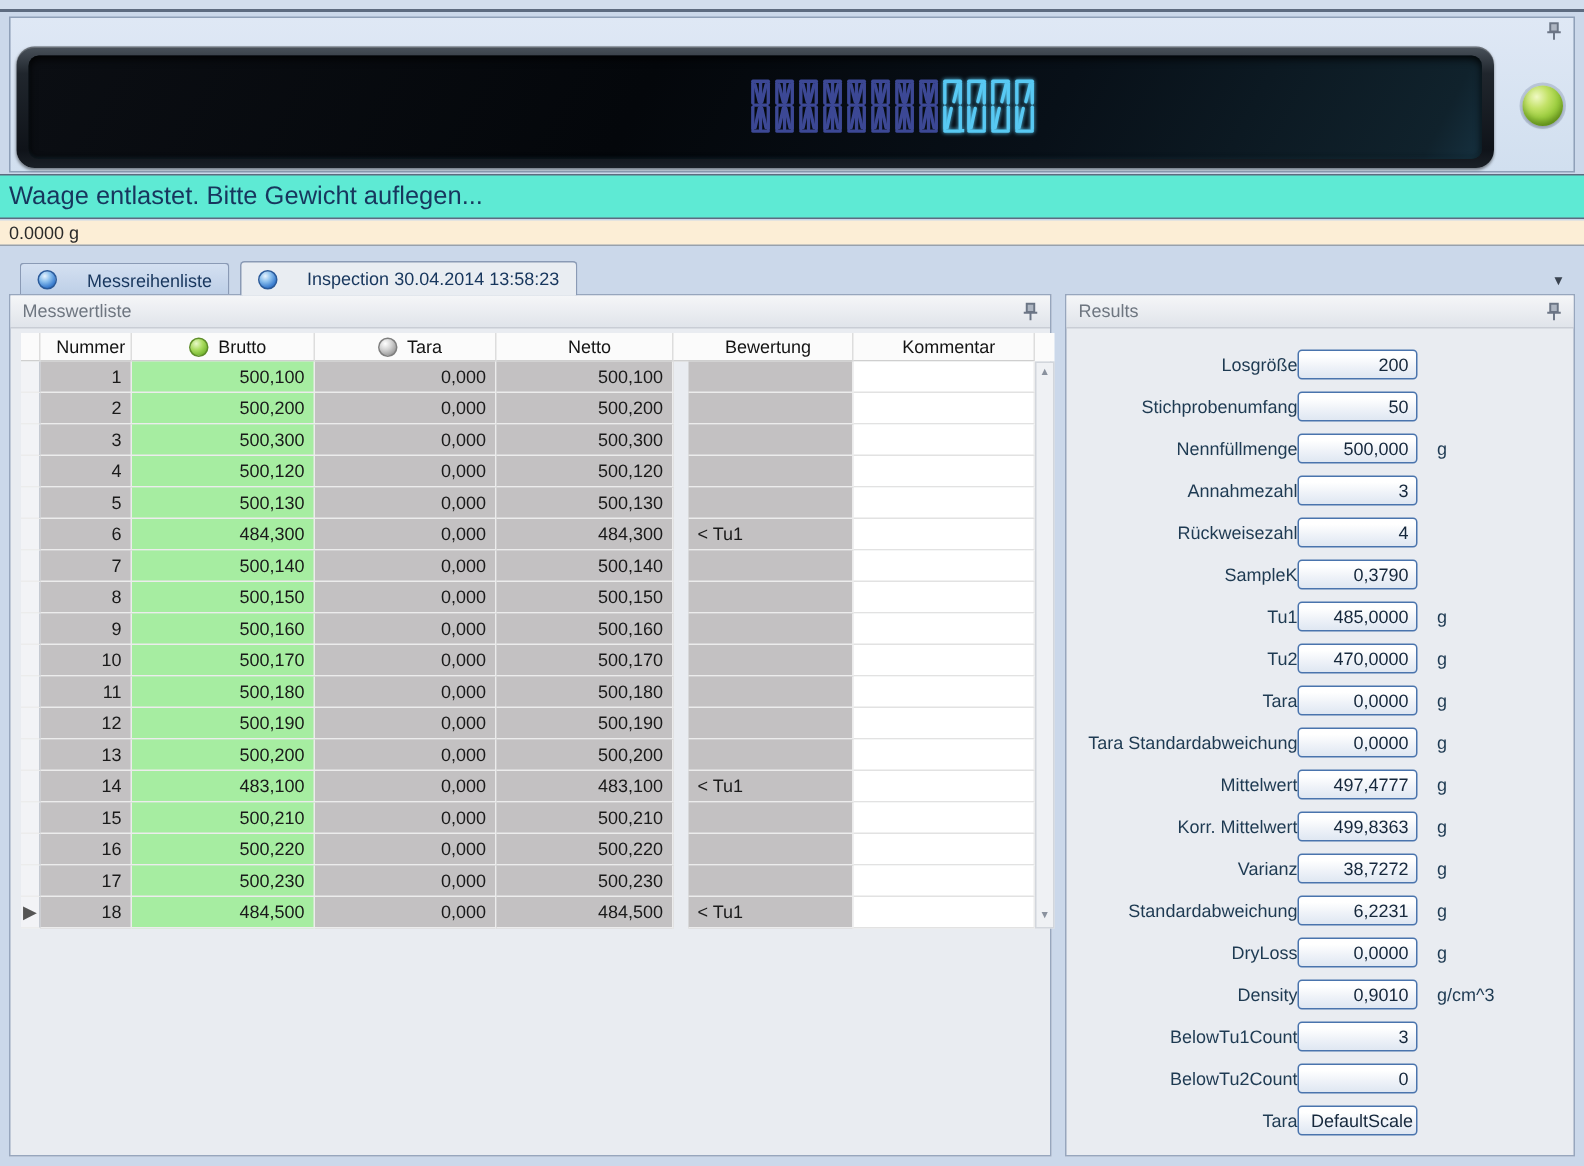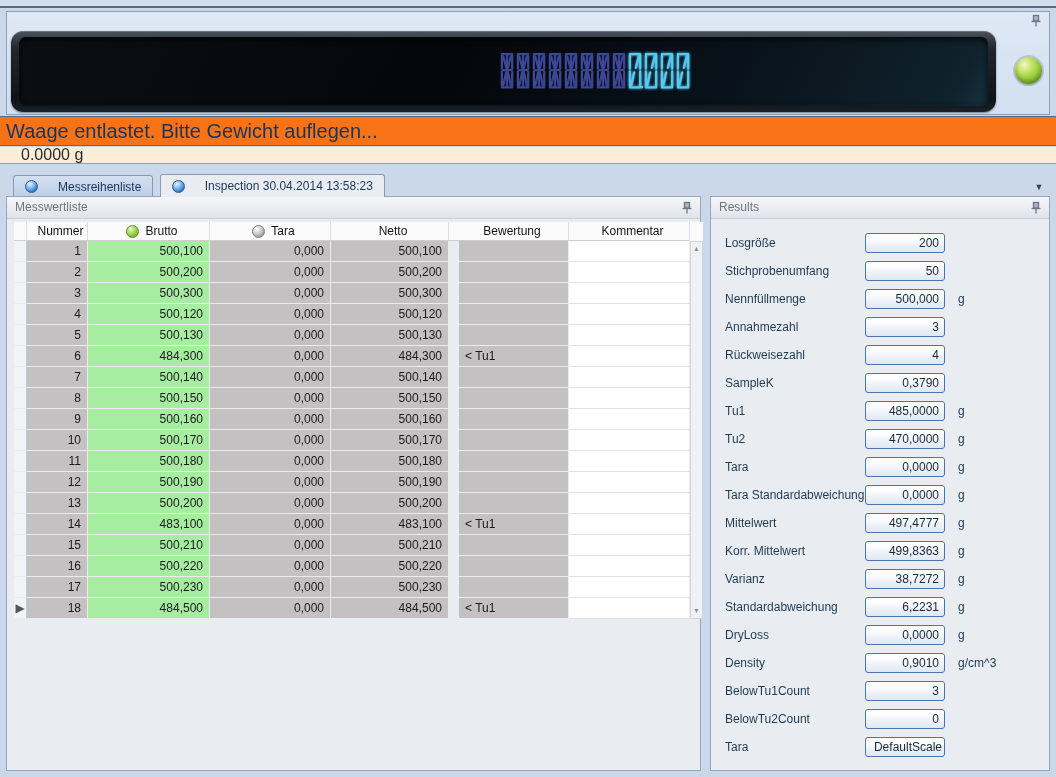--- a/index.html
+++ b/index.html
@@ -31,25 +31,25 @@
     box-shadow:inset 0 2px 6px rgba(0,0,0,.9), inset 0 -1px 2px rgba(40,90,110,.25);
     overflow:hidden; }
   .lcd-chars { position:absolute; left:481px; top:14px; display:flex; gap:1px; }
   .lcd-chars svg { display:block; }
   .led { position:absolute; right:7px; top:45px; width:27px; height:27px; border-radius:50%;
     background:radial-gradient(circle at 35% 28%, #f0f9c4, #c3e268 30%, #9ccd3f 55%, #78a825 80%, #6a9620);
     box-shadow:0 0 0 2px rgba(125,140,165,.35), 0 1px 2px rgba(0,0,0,.3), inset 0 -3px 4px rgba(40,80,0,.35); }
 
   
   .status-bar { position:absolute; left:0; top:116px; width:1056px; height:30px;
-    background:#f97316; border-top:1px solid #5d6b80; border-bottom:1px solid #5d6b80;
-    line-height:28px; padding-left:6px; font-size:20px; color:#17365d; }
+    background:#5eead4; border-top:1px solid #5d6b80; border-bottom:1px solid #5d6b80;
+    line-height:28px; padding-left:6px; font-size:17px; color:#17365d; }
   .weight-bar { position:absolute; left:0; top:147px; width:1056px; height:17px;
     background:#fceed6; border-bottom:1px solid #98a1ac;
-    line-height:16px; padding-left:21px; font-size:16px; color:#2b2b2b; }
+    line-height:16px; padding-left:6px; font-size:12px; color:#2b2b2b; }
 
   
   .tabstrip { position:absolute; left:6px; top:174px; width:1044px; height:23px; padding-left:7px; }
   .tab { display:inline-flex; align-items:center; gap:20px; height:22px; padding:0 11px;
     border:1px solid #8a9ab5; border-bottom:none; border-radius:3px 3px 0 0;
     margin-right:3px; font-size:12px; color:#17365d; vertical-align:bottom; cursor:pointer;
     background:linear-gradient(#d4e0f1,#bccee6); position:relative; }
   .tab.active { background:#e9edf2; height:23px; z-index:3; }
   .sphere { width:13px; height:13px; border-radius:50%; flex:none; }
   .sphere.blue { background:radial-gradient(circle at 35% 28%, #e8f3fd, #8cc0ee 35%, #3d7fd0 70%, #2a5a9a);
@@ -90,21 +90,21 @@
   .c-white { background:#ffffff; border-bottom:1px solid #e2e2e2 !important; }
   .vscroll { position:absolute; left:676px; top:19px; width:13px; height:378px;
     background:#eff1f4; border:1px solid #d2d6dc; }
   .vscroll .arr { position:absolute; left:0; width:11px; height:12px; text-align:center;
     font-size:7px; color:#8a929e; line-height:12px; cursor:pointer; }
   .vscroll .arr.up { top:1px; } .vscroll .arr.down { bottom:1px; }
 
   
   .fields { padding:14px 12px 0 14px; }
   .frow { display:flex; align-items:center; height:20px; margin-bottom:8px; }
-  .frow .flabel { width:140px; flex:none; font-size:12px; color:#1e3a52; white-space:nowrap; }
+  .frow .flabel { width:140px; flex:none; font-size:12px; color:#1e3a52; white-space:nowrap;text-align:right; }
   .fbox { width:80px; height:20px; flex:none; border:1px solid #4a74ad; border-radius:3px;
     background:linear-gradient(#ffffff 20%, #eef2f8 60%, #dfe7f2);
     text-align:right; padding:0 5px; font-size:12px; color:#16283c; line-height:18px; }
   .frow:last-child .fbox { text-align:right; padding:0 2px; }
   .funit { padding-left:13px; font-size:12px; color:#1e3a52; white-space:nowrap; }
 
   .pin-svg, .arrow-svg { display:block; }
 </style>
 </head>
 <body>

